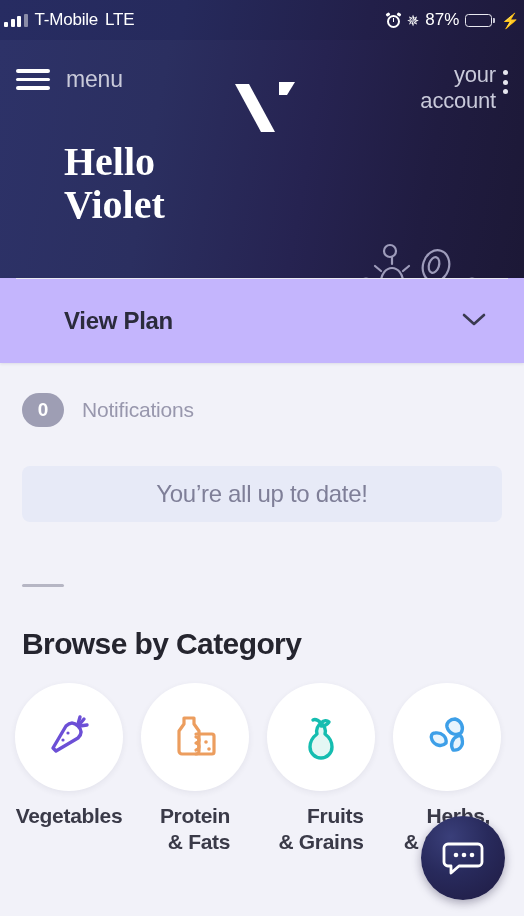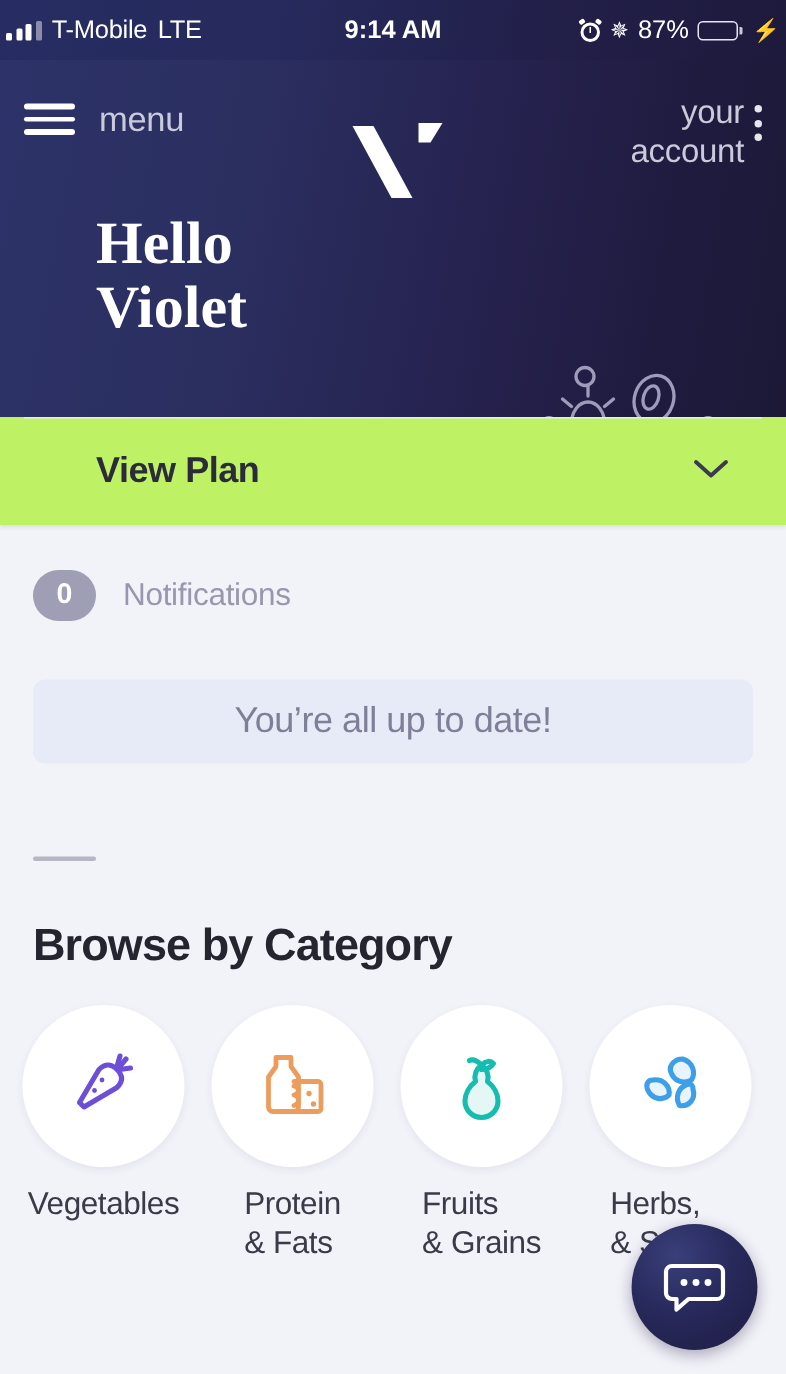--- a/index.html
+++ b/index.html
@@ -70,21 +70,21 @@
 
   .greeting{
     position:absolute; left:64px; top:100px;
     font-family:"Liberation Serif", serif; font-weight:bold;
     color:#fff; font-size:40px; line-height:43px;
   }
   .microbes{ position:absolute; right:34px; top:198px; width:130px; height:70px; }
 
   
   .plan-card{
-    position:relative; background:#bef264; height:72px; width:100%;
+    position:relative; background:#c4b5fd; height:85px; width:100%;
     display:flex; align-items:center; padding:0 36px 0 64px;
     box-shadow:0 1px 3px rgba(30,26,60,0.10);
   }
   .plan-card:before{
     content:""; position:absolute; left:16px; right:16px; top:0; height:1px; background:#e9e9f1;
   }
   .plan-title{ font-size:24px; font-weight:bold; color:#2b2b3c; letter-spacing:-0.3px; }
   .chev{ margin-left:auto; }
 
   
@@ -109,22 +109,22 @@
   .view-all{ margin-left:auto; font-size:23px; color:#7c5ce0; letter-spacing:-0.2px; cursor:pointer; }
 
   .cats{ display:flex; padding:22px 0 0 14px; gap:16px; }
   .cat{ width:110px; display:flex; flex-direction:column; align-items:center; cursor:pointer; }
   .cat-circle{
     width:108px; height:108px; border-radius:50%; background:#fff;
     display:flex; align-items:center; justify-content:center;
     box-shadow:0 2px 6px rgba(40,40,70,0.07);
   }
   .cat-label{
-    margin-top:12px; text-align:left; font-size:21px; line-height:26px;
-    color:#3a3a48; letter-spacing:-0.3px;
+    margin-top:12px; text-align:right; font-size:21px; line-height:26px;
+    color:#3a3a48; letter-spacing:-0.3px;font-weight:bold;
   }
 
   
   .fab{
     position:absolute; right:19px; bottom:16px; width:84px; height:84px; border-radius:50%;
     background:radial-gradient(circle at 35% 25%, #3a3f7a 0%, #282a5c 45%, #1f1b42 100%);
     display:flex; align-items:center; justify-content:center; cursor:pointer;
     box-shadow:0 3px 10px rgba(25,20,55,0.35);
   }
 </style>
@@ -137,21 +137,20 @@
     <div class="sb-left">
       <span class="signal">
           <i></i>
           <i></i>
           <i></i>
           <i></i>
         </span>
       <span>T-Mobile</span>
       <span>LTE</span>
     </div>
-    <div class="sb-center">9:14 AM</div>
     <div class="sb-right">
       <span class="alarm-icon">
         <span class="ear l"></span>
           <span class="ear r"></span>
         <span class="face"></span>
           <span class="hand"></span>
       </span>
       <span class="bt-icon">✵</span>
       <span>87%</span>
       <span class="battery">

